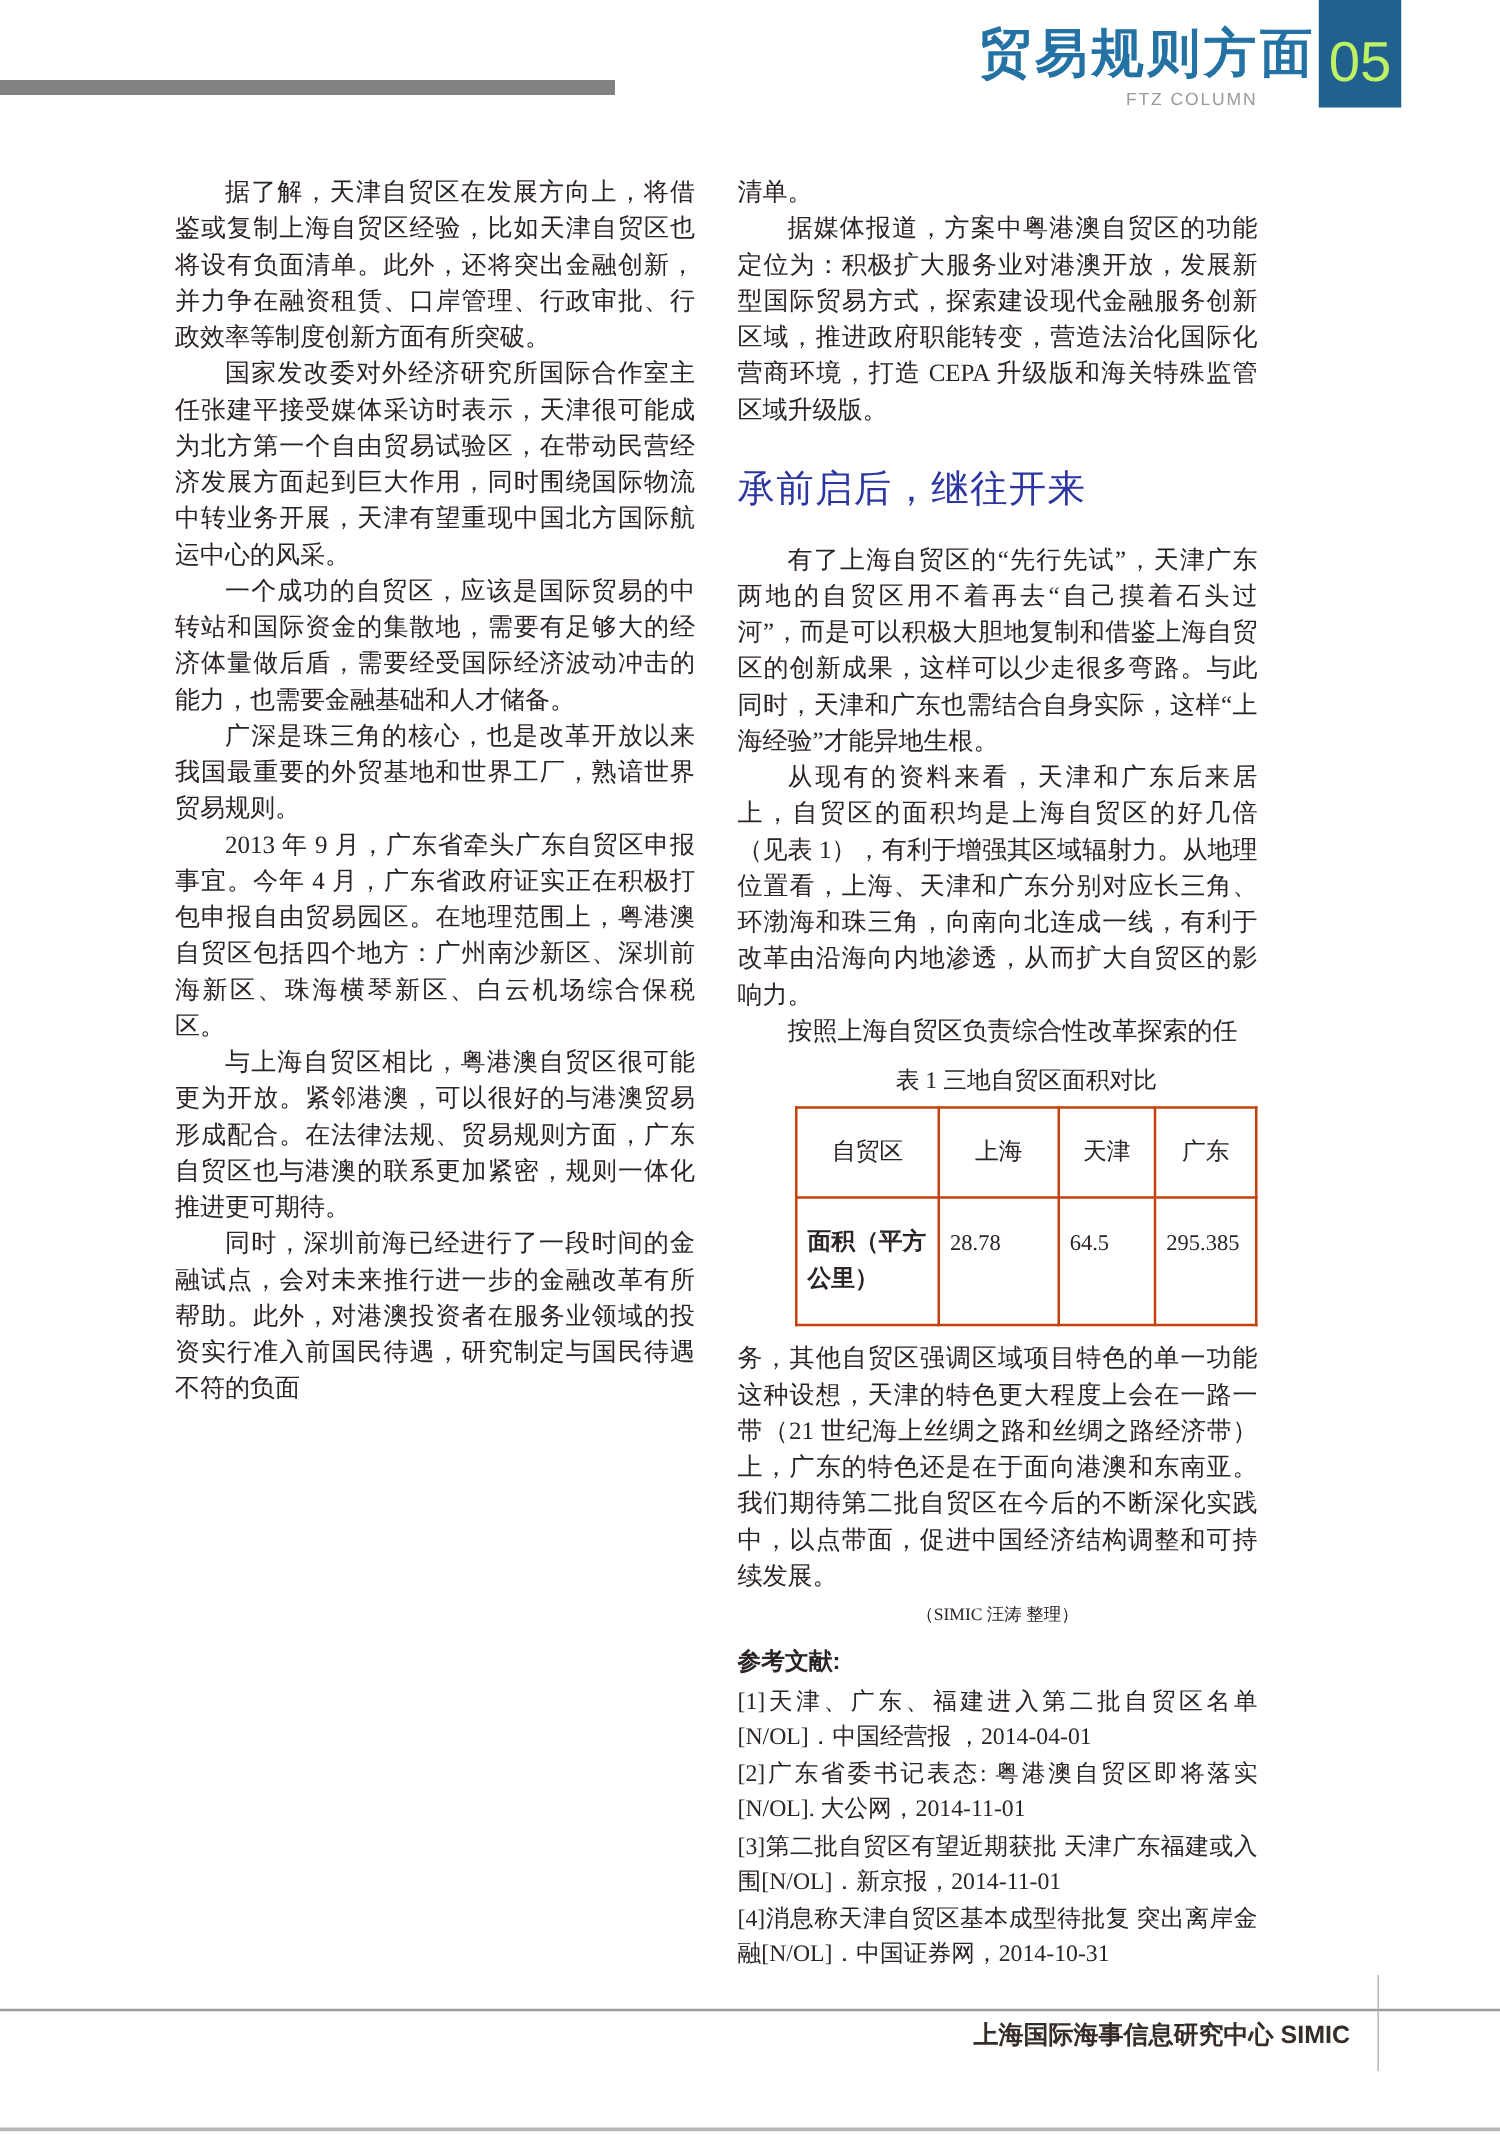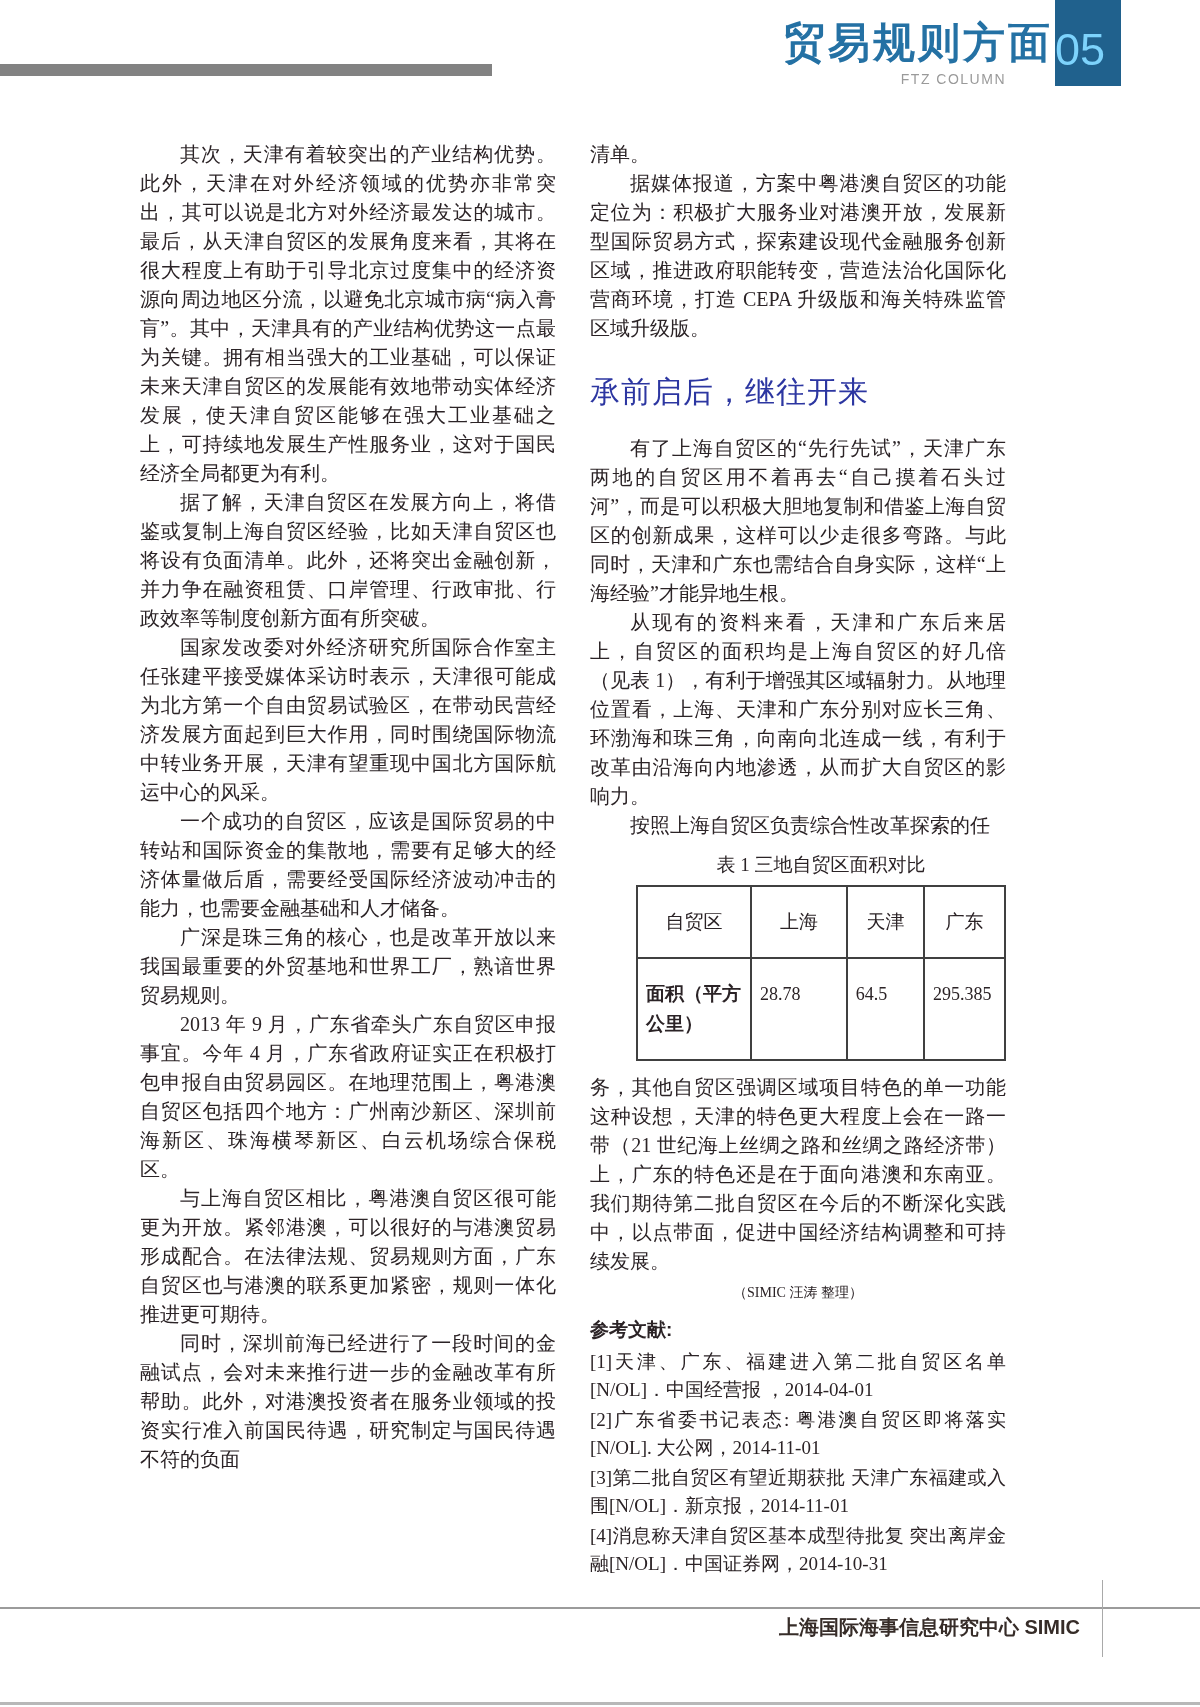--- a/index.html
+++ b/index.html
@@ -12,23 +12,23 @@
 
   
   .gray-bar { position:absolute; left:0; top:64px; width:492px; height:12px; background:#828282; }
   .masthead-title {
     position:absolute; top:22px; right:147px;
     font-family:"Liberation Sans", sans-serif; font-weight:700;
     font-size:42px; line-height:1; letter-spacing:3px; color:#2471a4;
   }
   .page-num-box {
     position:absolute; top:0; right:79px; width:66px; height:86px;
-    background:#20618d; color:#7dd3fc;
+    background:#20618d; color:#bef264;
     font-family:"Liberation Sans", sans-serif; font-size:45px; line-height:1;
-    display:flex; align-items:flex-end; justify-content:flex-start; padding-bottom:14px;
+    display:flex; align-items:flex-end; justify-content:center; padding-bottom:14px;
   }
   .masthead-sub {
     position:absolute; top:71px; right:194px;
     font-family:"Liberation Sans", sans-serif; font-size:14px;
     color:#9a9a9a; letter-spacing:1.5px;
   }
 
   
   .content { position:absolute; left:140px; top:140px; width:866px; display:flex; gap:34px; }
   .col { width:416px; font-size:20px; line-height:29px; text-align:justify; }
@@ -41,21 +41,21 @@
     margin:30px 0 22px; text-align:left; text-indent:0;
   }
   .blue-heading {
     font-weight:400; font-size:30px; color:#2c36a1; letter-spacing:1px;
     margin:34px 0 28px; text-align:left; text-indent:0;
   }
 
   
   .tbl-caption { text-align:center; font-size:19px; margin:10px 0 6px; margin-left:46px; }
   table.area { border-collapse:collapse; margin:0 0 12px 46px; width:370px; table-layout:fixed; }
-  table.area td { border:2px solid #404040; font-size:19px; line-height:30px; padding:20px 8px; background:#fff; }
+  table.area td { border:2px solid #c2410c; font-size:19px; line-height:30px; padding:20px 8px; background:#fff; }
   table.area col.c1 { width:31%; } table.area col.c2 { width:26%; }
   table.area col.c3 { width:21%; } table.area col.c4 { width:22%; }
   table.area td.th { text-align:center; height:42px; }
   table.area td.rowlabel { text-align:left; height:90px; vertical-align:top;font-weight:bold; }
   table.area td.val { text-align:left; vertical-align:top; font-size:18px; }
 
   .attribution { text-align:center; font-size:14px; margin:2px 0 8px; text-indent:0; }
   .ref-title {
     font-family:"Liberation Sans", sans-serif; font-weight:700;
     font-size:19px; margin:6px 0 4px; text-align:left; text-indent:0;
@@ -80,21 +80,20 @@
   <div class="gray-bar"></div>
   <div class="masthead-title">贸易规则方面</div>
   <div class="page-num-box">
     <span>05</span>
   </div>
   <div class="masthead-sub">FTZ COLUMN</div>
 
   <div class="content">
 
     <div class="col">
-      <p class="para">其次，天津有着较突出的产业结构优势。此外，天津在对外经济领域的优势亦非常突出，其可以说是北方对外经济最发达的城市。最后，从天津自贸区的发展角度来看，其将在很大程度上有助于引导北京过度集中的经济资源向周边地区分流，以避免北京城市病“病入膏肓”。其中，天津具有的产业结构优势这一点最为关键。拥有相当强大的工业基础，可以保证未来天津自贸区的发展能有效地带动实体经济发展，使天津自贸区能够在强大工业基础之上，可持续地发展生产性服务业，这对于国民经济全局都更为有利。</p>
       <p class="para">据了解，天津自贸区在发展方向上，将借鉴或复制上海自贸区经验，比如天津自贸区也将设有负面清单。此外，还将突出金融创新，并力争在融资租赁、口岸管理、行政审批、行政效率等制度创新方面有所突破。</p>
       <p class="para">国家发改委对外经济研究所国际合作室主任张建平接受媒体采访时表示，天津很可能成为北方第一个自由贸易试验区，在带动民营经济发展方面起到巨大作用，同时围绕国际物流中转业务开展，天津有望重现中国北方国际航运中心的风采。</p>
       <p class="para">一个成功的自贸区，应该是国际贸易的中转站和国际资金的集散地，需要有足够大的经济体量做后盾，需要经受国际经济波动冲击的能力，也需要金融基础和人才储备。</p>
       <p class="para">广深是珠三角的核心，也是改革开放以来我国最重要的外贸基地和世界工厂，熟谙世界贸易规则。</p>
       <p class="para">2013 年 9 月，广东省牵头广东自贸区申报事宜。今年 4 月，广东省政府证实正在积极打包申报自由贸易园区。在地理范围上，粤港澳自贸区包括四个地方：广州南沙新区、深圳前海新区、珠海横琴新区、白云机场综合保税区。</p>
       <p class="para">与上海自贸区相比，粤港澳自贸区很可能更为开放。紧邻港澳，可以很好的与港澳贸易形成配合。在法律法规、贸易规则方面，广东自贸区也与港澳的联系更加紧密，规则一体化推进更可期待。</p>
       <p class="para">同时，深圳前海已经进行了一段时间的金融试点，会对未来推行进一步的金融改革有所帮助。此外，对港澳投资者在服务业领域的投资实行准入前国民待遇，研究制定与国民待遇不符的负面</p>
     </div>
 
     <div class="col">

